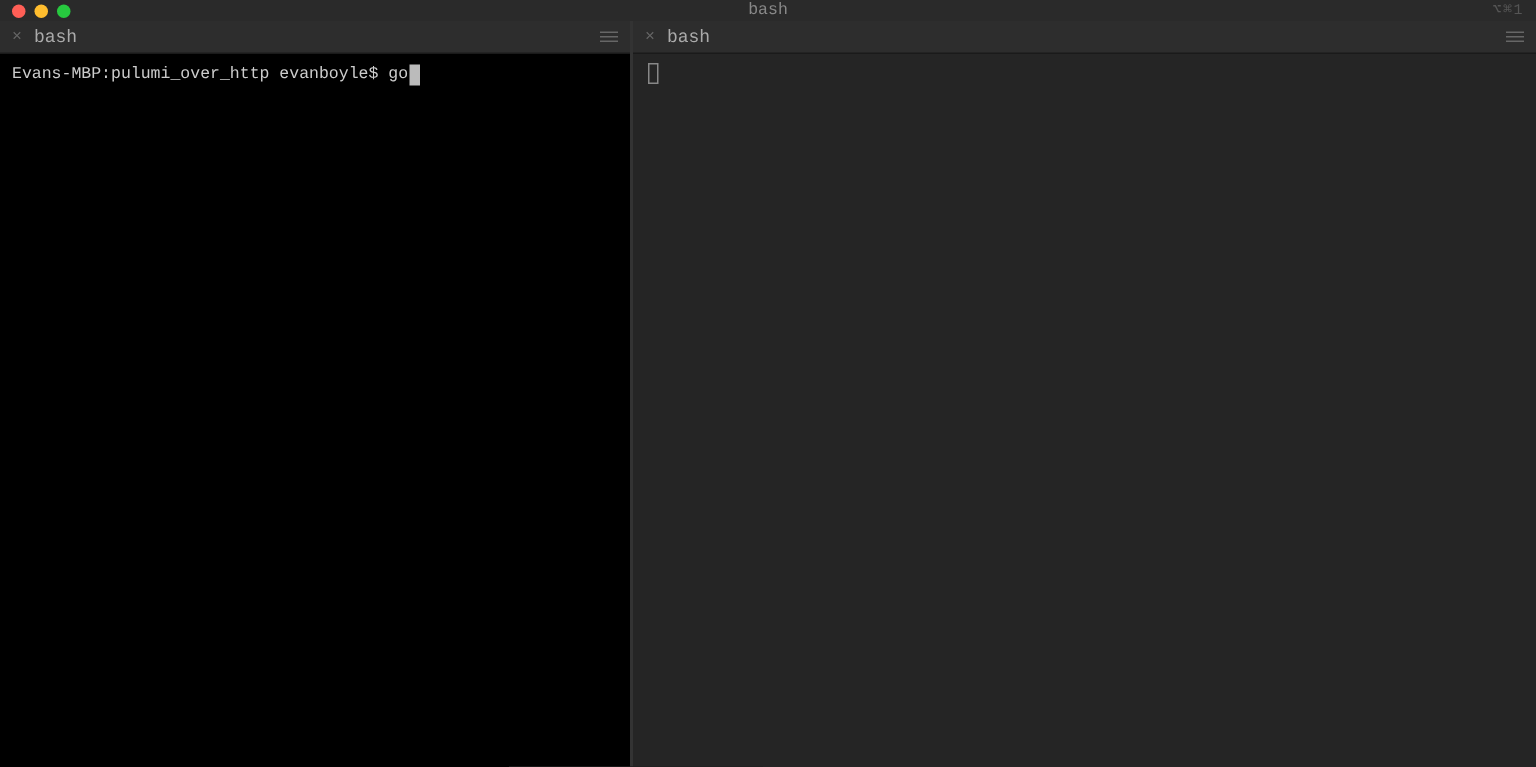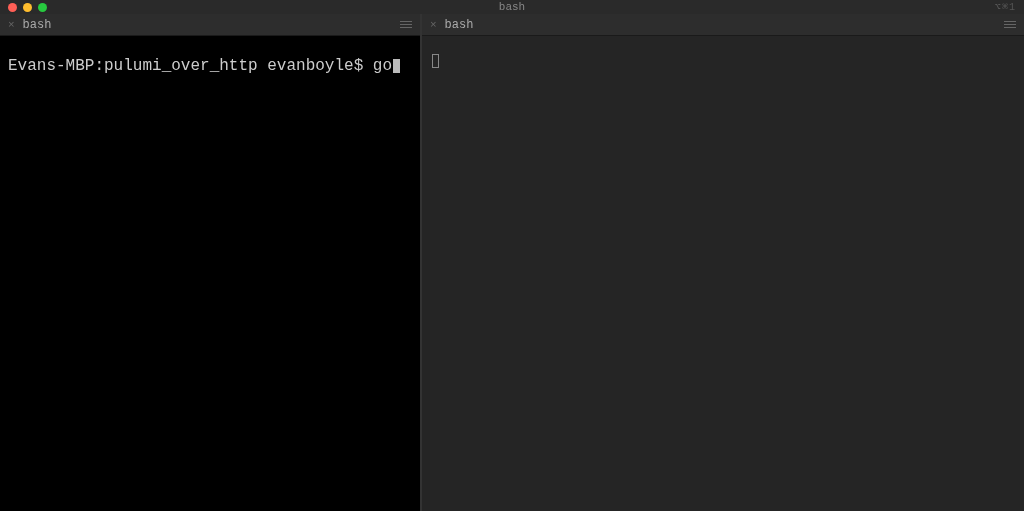--- a/index.html
+++ b/index.html
@@ -100,23 +100,23 @@
       flex-direction: column;
       gap: 2px;
     }
     .tab-menu-line {
       width: 12px;
       height: 1px;
       background: #666;
     }
     .terminal-body {
       flex: 1;
-      padding: 18px 8px;
+      padding: 6px 8px;
       color: #ccc;
-      font-size: 16px;
+      font-size: 11px;
       line-height: 1.5;
       text-align: center;
     }
     .prompt-line {
       display: flex;
       align-items: center;
       white-space: pre;
     }
     .cursor-block {
       display: inline-block;

